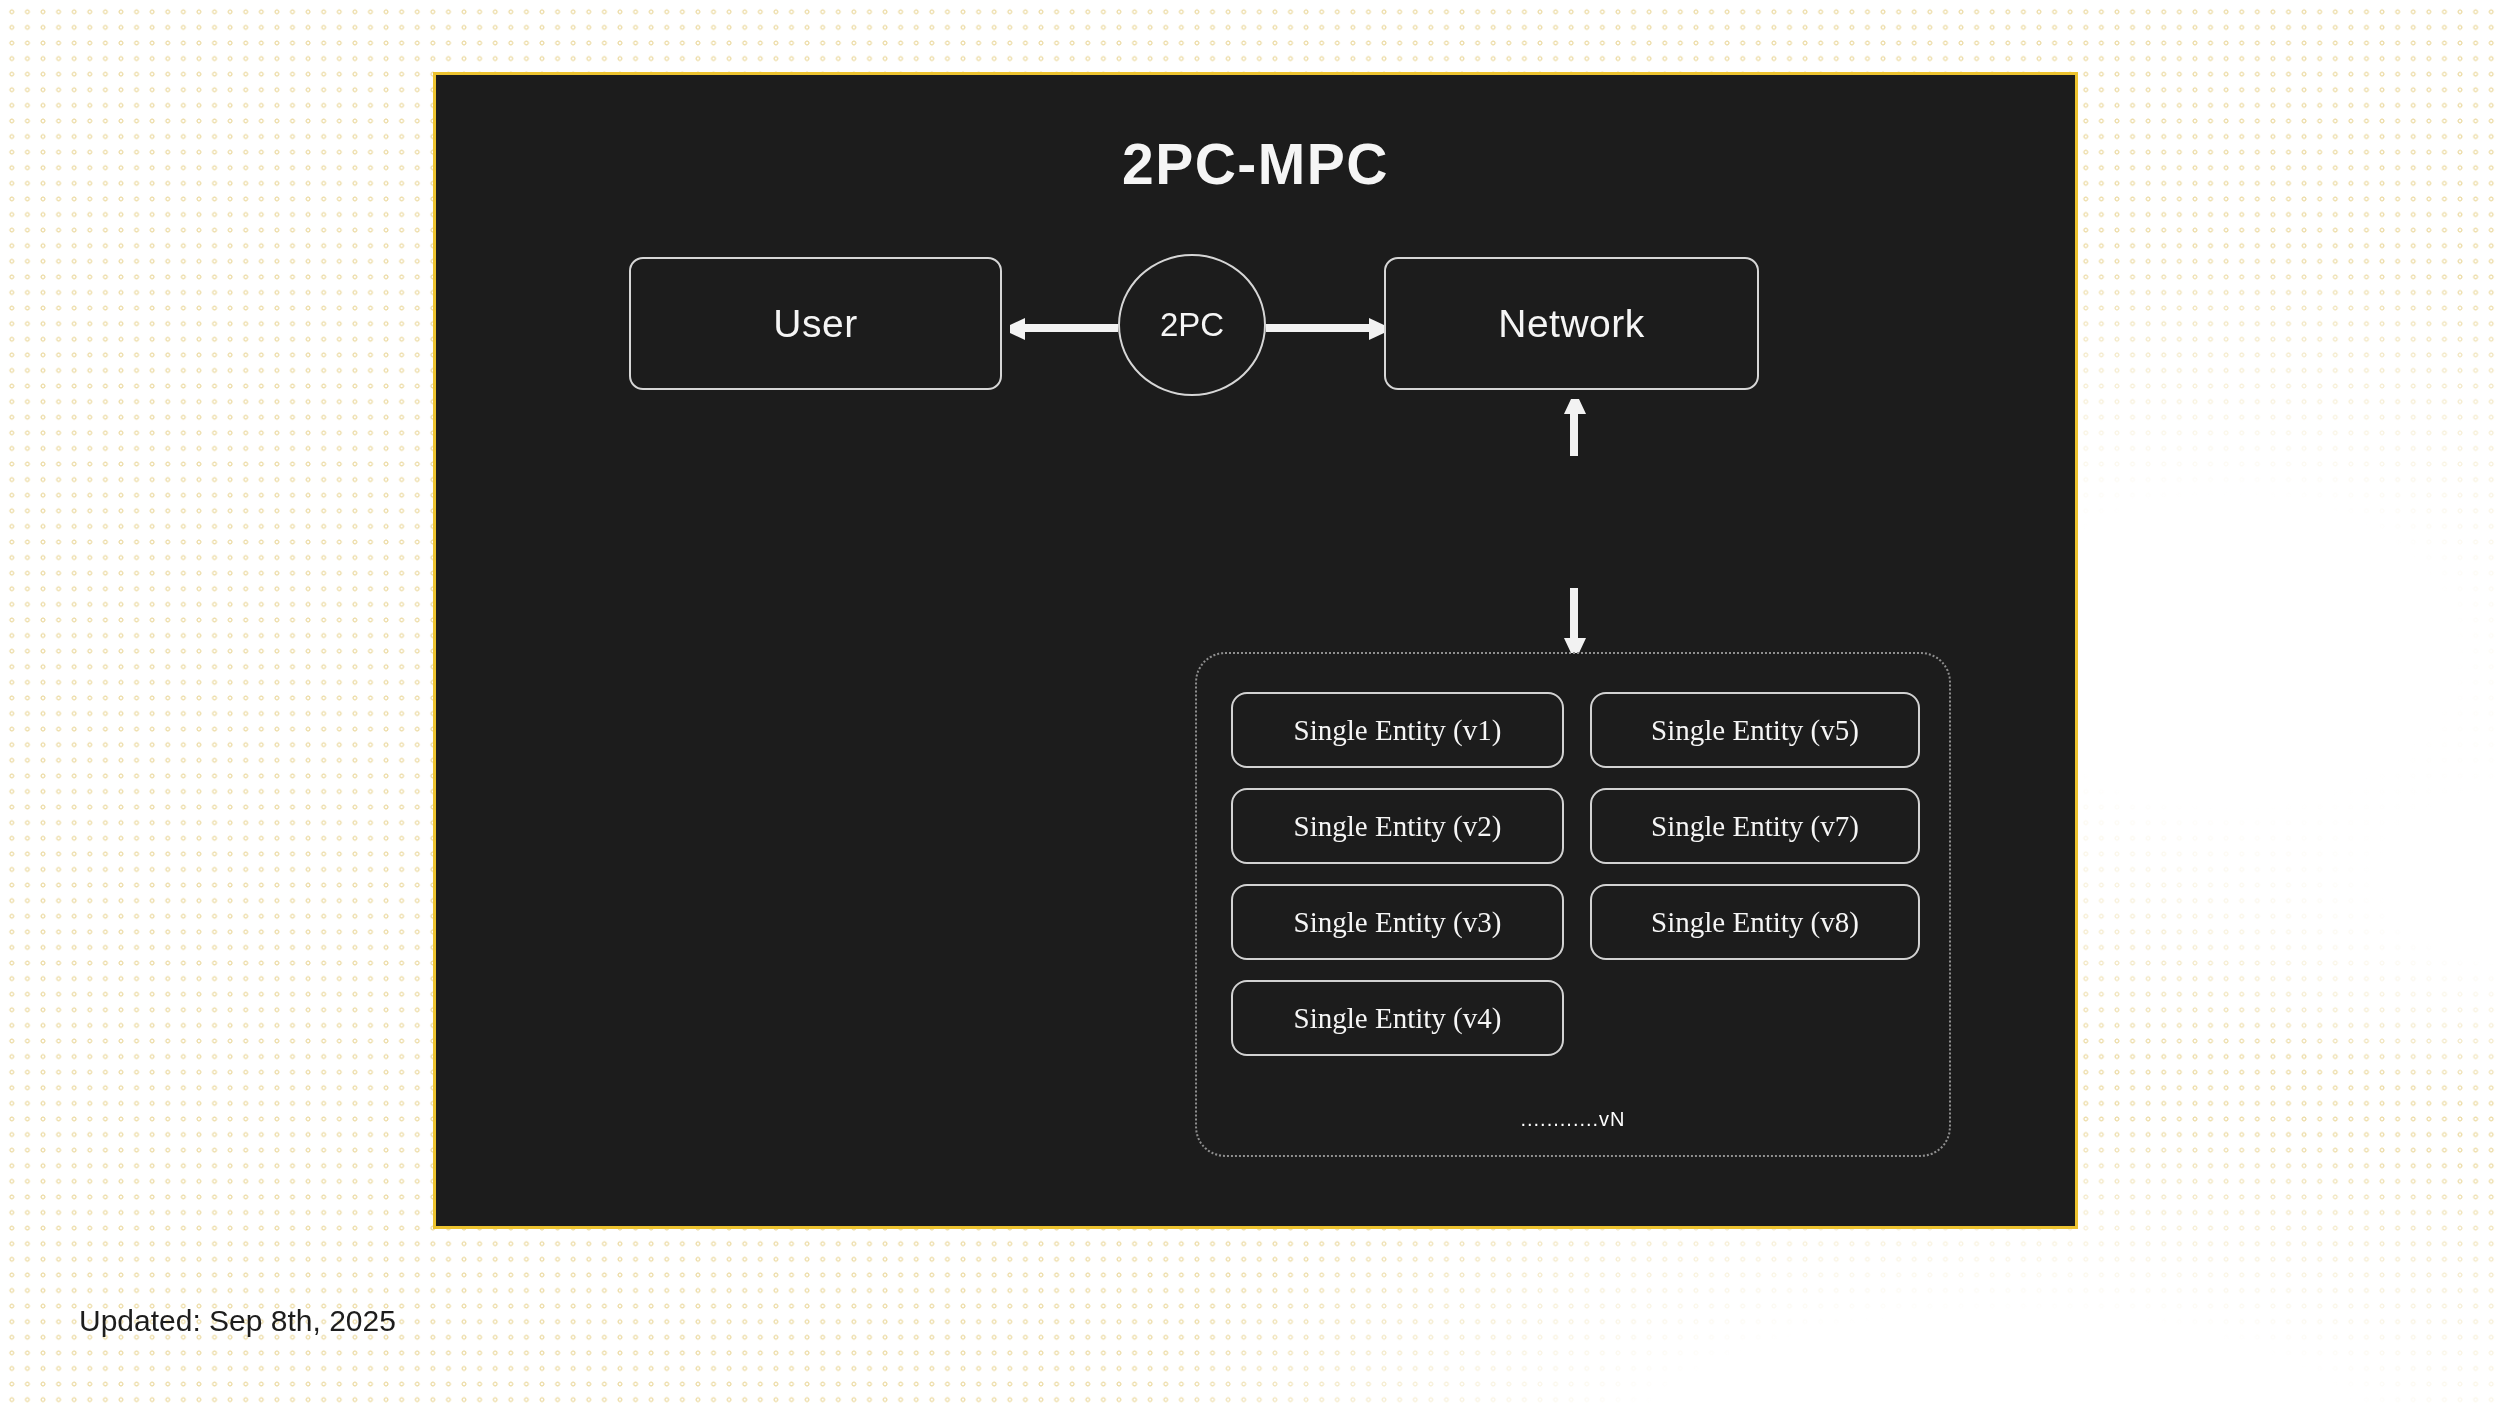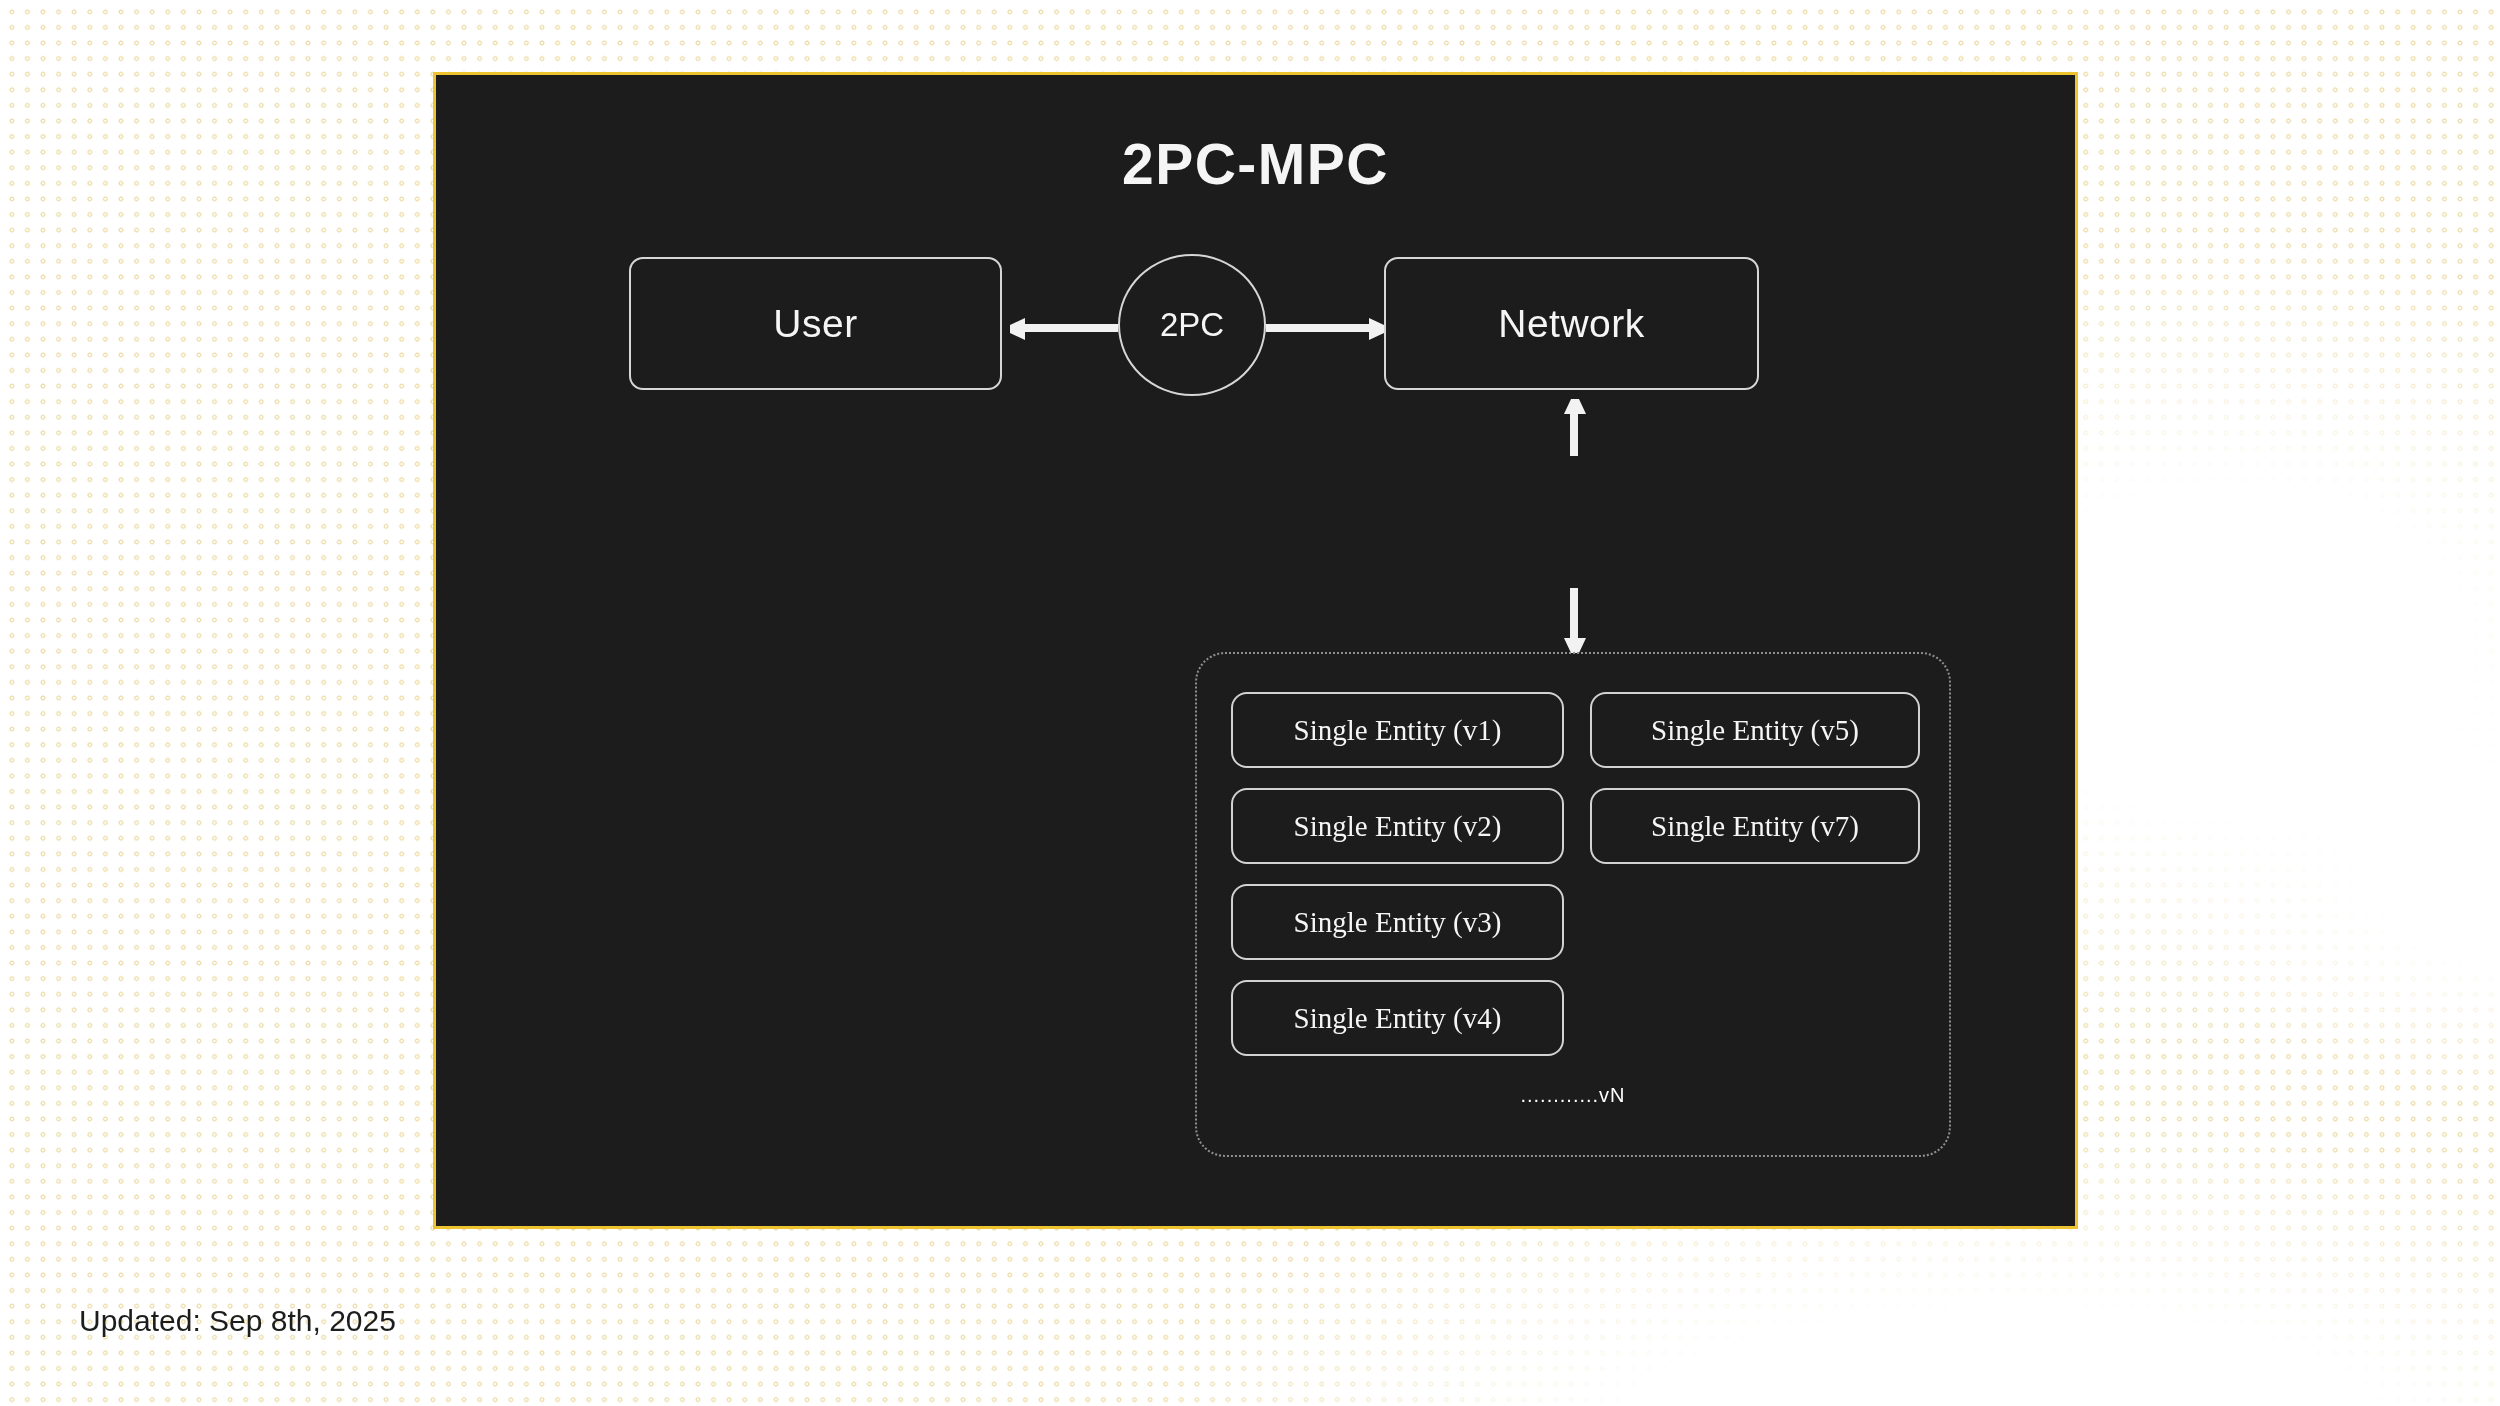--- a/index.html
+++ b/index.html
@@ -115,21 +115,21 @@
     font-family:Liberation Serif, serif;
   }
   .entity-box{
     border:2px solid #d2d2d2;
     border-radius:16px;
     display:flex; align-items:center; justify-content:center;
     color:var(--text-light);
     font-size:29px; font-weight:500;
   }
   .more-label{
-    margin-top:20px;
+    margin-top:44px;
     text-align:center;
     color:#ffffff;
     font-size:20px;
     letter-spacing:1px;
   }
 
   .updated-label{
     position:absolute;
     left:63px; top:1296px;
     font-size:30px;
@@ -185,19 +185,22 @@
         </div>
       <div class="entity-box">
           <span>Single Entity (v4)</span>
         </div>
       <div class="entity-box">
           <span>Single Entity (v5)</span>
         </div>
       <div class="entity-box">
           <span>Single Entity (v7)</span>
         </div>
+      <div class="entity-box">
+          <span>Single Entity (v8)</span>
+        </div>
     </div>
     <div class="more-label">............vN</div>
   </div>
 
 </div>
 
 <div class="updated-label">Updated: Sep 8th, 2025</div>
 
 </body></html>

